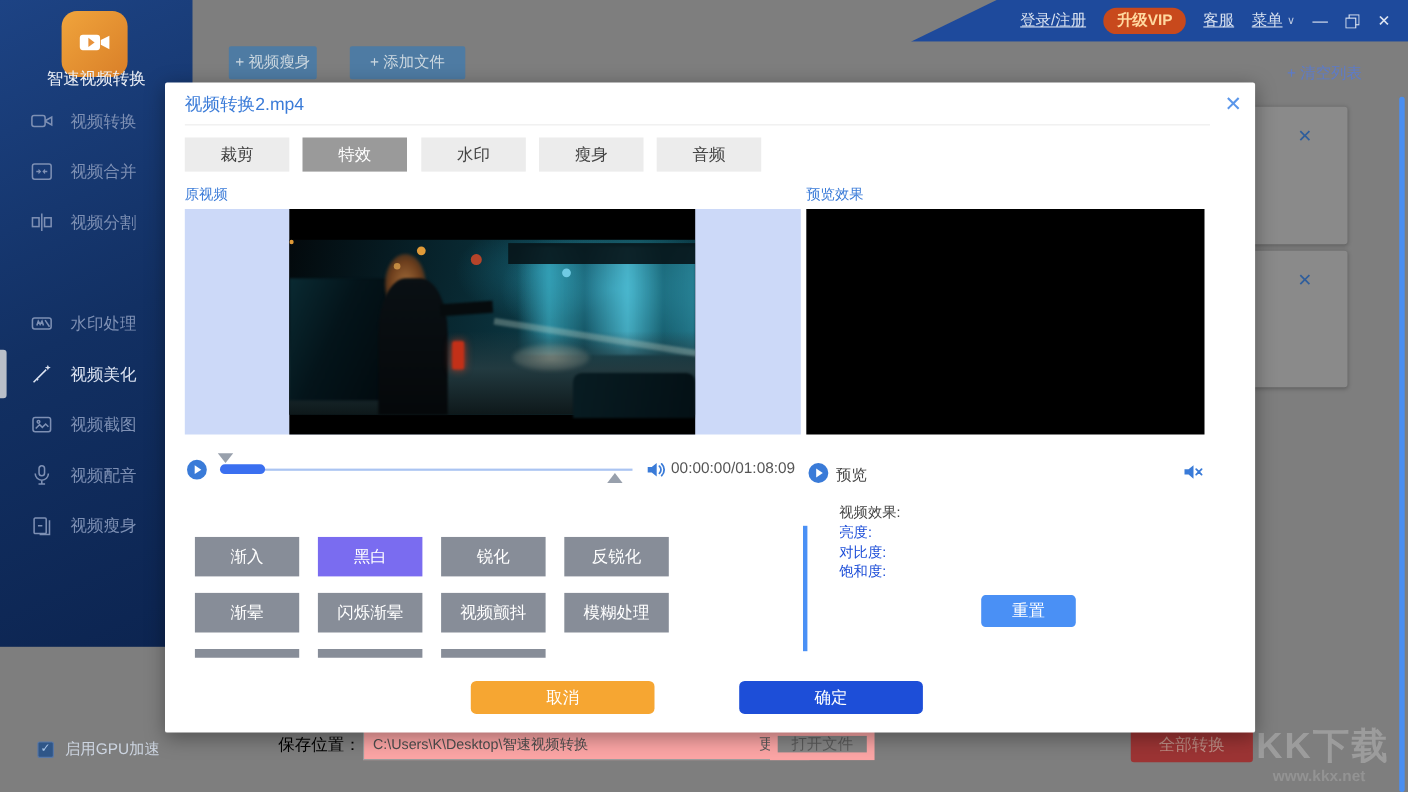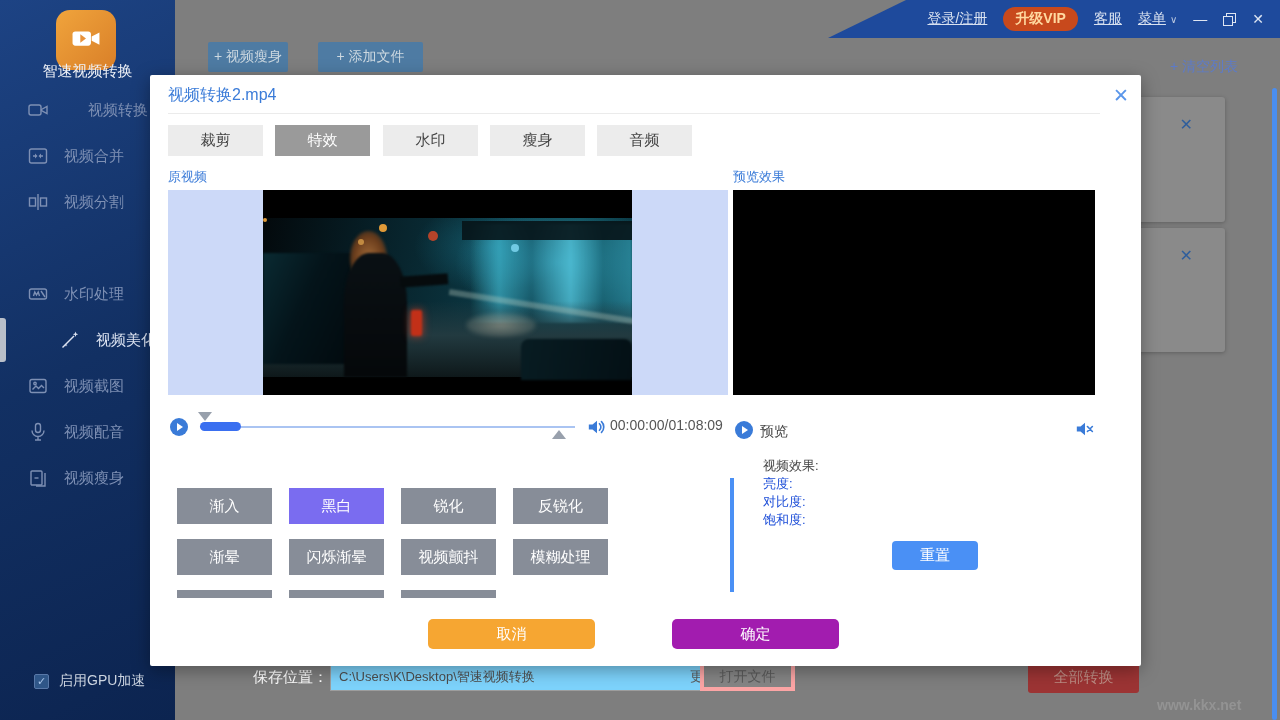--- a/index.html
+++ b/index.html
@@ -10,48 +10,48 @@
   
   .content { position:absolute; inset:0; background:#7e7e7e; z-index:1; }
   .top-btn { position:absolute; top:42px; height:30px; background:#4e7ba3; color:#ccd8e0;
     font-size:14px; display:flex; align-items:center; justify-content:center; border-radius:2px; }
   .clear-list { position:absolute; top:58px; left:1170px; color:#5d7bc8; font-size:14px; }
   .card { position:absolute; left:820px; width:405px; background:#8a8a8a; border-radius:3px;
     box-shadow:0 1px 4px rgba(0,0,0,.25); }
   .card .x { position:absolute; top:20px; right:32px; color:#2f5e9c; font-size:16px; line-height:16px; cursor:pointer; }
   .vscroll { position:absolute; left:1272px; top:88px; width:5px; height:632px; background:#4a8ef0; border-radius:3px; }
 
-  .save-label { position:absolute; left:253px; top:668px; color:#ffffff; font-size:15px; }
-  .path-box { position:absolute; left:330px; top:662px; width:406px; height:29px; background:#7dd3fc;
+  .save-label { position:absolute; left:253px; top:668px; color:#000000; font-size:15px; }
+  .path-box { position:absolute; left:330px; top:662px; width:406px; height:29px; background:#fca5a5;
     border:1px solid #9d9d9d; display:flex; align-items:center; }
   .path-box input { flex:1; border:none; outline:none; background:transparent; color:#4e4e4e;
     font-size:13px; padding:0 8px; font-family:inherit; }
   .path-box .chg { width:62px; text-align:center; color:#5a5a5a; font-size:14px; cursor:pointer; }
-  .open-btn { position:absolute; left:700px; top:662px; width:95px; height:29px; border:4px solid #fca5a5;
+  .open-btn { position:absolute; left:700px; top:662px; width:95px; height:29px; border:7px solid #fca5a5;
     background:#858585; color:#5a5a5a; font-size:14px; display:flex; align-items:center; justify-content:center; }
   .convert-btn { position:absolute; left:1028px; top:662px; width:111px; height:31px; background:#9c3434;
     border-radius:3px; color:#bd8e85; font-size:15px; display:flex; align-items:center; justify-content:center; }
   .wm1 { position:absolute; left:1142px; top:656px; font-size:33px; font-weight:bold;
     color:rgba(158,158,158,.95); letter-spacing:2px; white-space:nowrap; }
   .wm2 { position:absolute; left:1157px; top:697px; font-size:14px; font-weight:bold; color:rgba(150,150,150,.9); }
 
   
   .banner { position:absolute; left:828px; top:0; width:452px; height:38px; background:#1e4a9c; z-index:2;
     clip-path:polygon(78px 0, 100% 0, 100% 100%, 0 100%);
     display:flex; align-items:center; justify-content:flex-end; gap:16px; padding-right:16px;
     color:#d9e2f0; font-size:14px; }
   .banner .lnk { text-decoration:underline; cursor:pointer; white-space:nowrap; }
   .vip-pill { background:#c8491c; color:#ffd9a0; font-weight:bold; border-radius:12px;
     padding:3px 12px; font-size:14px; white-space:nowrap; cursor:pointer; }
   .menu-wrap { display:flex; align-items:center; gap:4px; cursor:pointer; }
   .caret { font-size:10px; color:#bcc9e0; }
   .win-ctl { color:#dfe6f2; font-size:14px; cursor:pointer; display:flex; align-items:center; }
 
   
-  .sidebar { position:absolute; left:0; top:0; width:175px; height:720px; z-index:3;
+  .sidebar { position:absolute; left:0; top:0; width:175px; height:588px; z-index:3;
     background:linear-gradient(155deg,#1d4384 0%,#123063 50%,#0c2450 100%); }
   .logo { position:absolute; left:56px; top:10px; width:60px; height:60px; border-radius:14px;
     background:linear-gradient(135deg,#f0a43c,#d97f28); display:flex; align-items:center; justify-content:center; }
   .app-name { position:absolute; left:0; top:62px; width:175px; text-align:center;
     color:#eef1f7; font-size:15px; }
   .side-item { position:absolute; left:0; width:175px; height:46px; display:flex; align-items:center;
     color:#7e90b4; font-size:15px; cursor:pointer; }
   .side-item .ic { width:22px; height:22px; margin-left:27px; margin-right:15px; flex:0 0 auto; }
   .side-item.active { color:#dde4f2; }
   .active-bar { position:absolute; left:0; top:318px; width:6px; height:44px; background:#b9bfc9;
@@ -127,21 +127,21 @@
   .reset-btn { position:absolute; left:742px; top:466px; width:86px; height:29px; background:#4a90f5;
     border-radius:4px; color:#fff; font-size:15px; display:flex; align-items:center; justify-content:center; cursor:pointer; }
 
   .fx-wrap { position:absolute; left:27px; top:413px; width:440px; height:110px; overflow:hidden; }
   .fx { position:absolute; width:95px; height:36px; background:#878d98; color:#fff; font-size:15px;
     display:flex; align-items:center; justify-content:center; cursor:pointer; }
   .fx.active { background:#7a6cf0; }
 
   .cancel-btn { position:absolute; left:278px; top:544px; width:167px; height:30px; background:#f6a632;
     border-radius:5px; color:#fff; font-size:15px; display:flex; align-items:center; justify-content:center; cursor:pointer; }
-  .ok-btn { position:absolute; left:522px; top:544px; width:167px; height:30px; background:#a21caf;
+  .ok-btn { position:absolute; left:522px; top:544px; width:167px; height:30px; background:#1d4ed8;
     border-radius:5px; color:#fff; font-size:15px; display:flex; align-items:center; justify-content:center; cursor:pointer; }
 </style>
 </head>
 <body>
 
 <div class="screen">
 
   <div class="content">
     <div class="top-btn" style="left:208px;width:80px;">+ 视频瘦身</div>
     <div class="top-btn" style="left:318px;width:105px;">+ 添加文件</div>
@@ -155,20 +155,21 @@
     </div>
     <div class="vscroll"></div>
 
     <div class="save-label">保存位置：</div>
     <div class="path-box">
       <input type="text" value="C:\Users\K\Desktop\智速视频转换" style="">
       <span class="chg">更改</span>
     </div>
     <div class="open-btn">打开文件</div>
     <div class="convert-btn">全部转换</div>
+    <div class="wm1">KK下载</div>
     <div class="wm2">www.kkx.net</div>
   </div>
 
   <div class="banner">
     <span class="lnk">登录/注册</span>
     <span class="vip-pill">升级VIP</span>
     <span class="lnk">客服</span>
     <span class="menu-wrap">
       <span class="lnk">菜单</span>
       <span class="caret">∨</span>
@@ -188,21 +189,21 @@
       <svg width="34" height="34" viewBox="0 0 24 24">
         <rect x="2.5" y="6" width="13" height="10" rx="2" fill="#fff"></rect>
         <path d="M16 9.5l5.5-2.8v8.6L16 12.5z" fill="#fff"></path>
         <path d="M8 8l4 3-4 3z" fill="#e8923a"></path>
       </svg>
     </div>
     <div class="app-name">智速视频转换</div>
 
     <div class="active-bar"></div>
 
-    <div class="side-item" style="top:87px;gap:24px;">
+    <div class="side-item" style="top:87px;">
       <svg class="ic" viewBox="0 0 22 22" fill="none" stroke="#7e90b4" stroke-width="1.4">
         <rect x="2" y="6" width="12" height="10" rx="2"></rect>
           <path d="M14.5 10.5l5.5-3v7l-5.5-3z"></path>
       </svg>
       <span>视频转换</span>
     </div>
 
     <div class="side-item" style="top:133px;">
       <svg class="ic" viewBox="0 0 22 22" fill="none" stroke="#7e90b4" stroke-width="1.4">
         <rect x="2.5" y="4" width="17" height="14" rx="2"></rect>
@@ -224,21 +225,21 @@
 
     <div class="side-item" style="top:271px;">
       <svg class="ic" viewBox="0 0 22 22" fill="none" stroke="#7e90b4" stroke-width="1.4">
         <rect x="2.5" y="6" width="17" height="10" rx="2"></rect>
           <path d="M6.5 13l1.3-4 1.7 3 1.7-3 1.3 4"></path>
           <path d="M14 8l4 6"></path>
       </svg>
       <span>水印处理</span>
     </div>
 
-    <div class="side-item active" style="top:317px;padding-left:32px;">
+    <div class="side-item active" style="top:317px;">
       <svg class="ic" viewBox="0 0 22 22" fill="none" stroke="#dde4f2" stroke-width="1.4">
         <path d="M3.5 18.5L15 7"></path>
           <path d="M16.5 2.5l.7 2 2 .7-2 .7-.7 2-.7-2-2-.7 2-.7z" fill="#dde4f2" stroke="none"></path>
         <path d="M7 14.5l.4 1.2 1.2.4-1.2.4-.4 1.2-.4-1.2-1.2-.4 1.2-.4z" fill="#dde4f2" stroke="none"></path>
       </svg>
       <span>视频美化</span>
     </div>
 
     <div class="side-item" style="top:363px;">
       <svg class="ic" viewBox="0 0 22 22" fill="none" stroke="#7e90b4" stroke-width="1.4">

